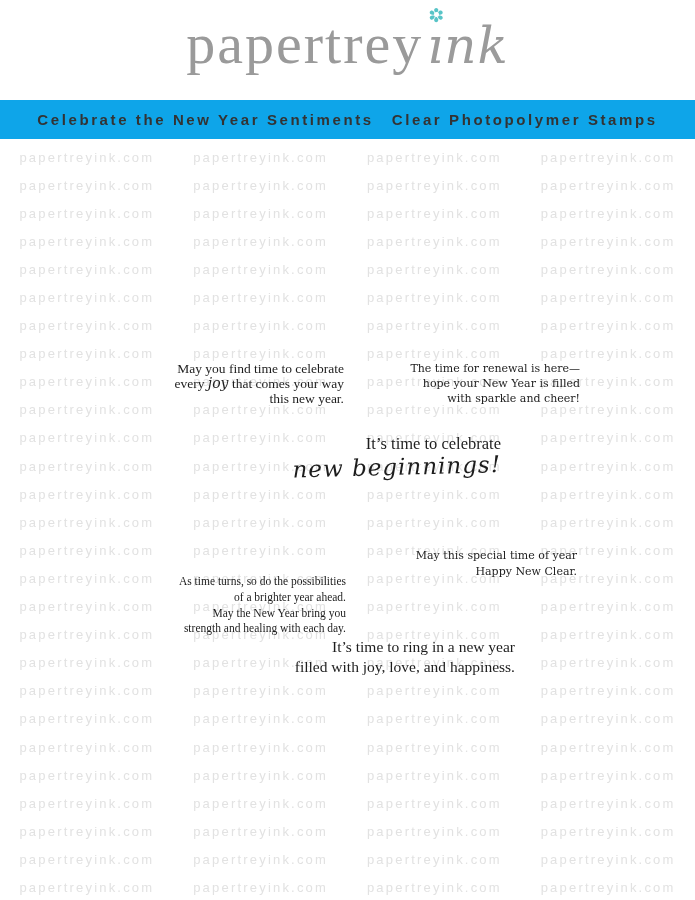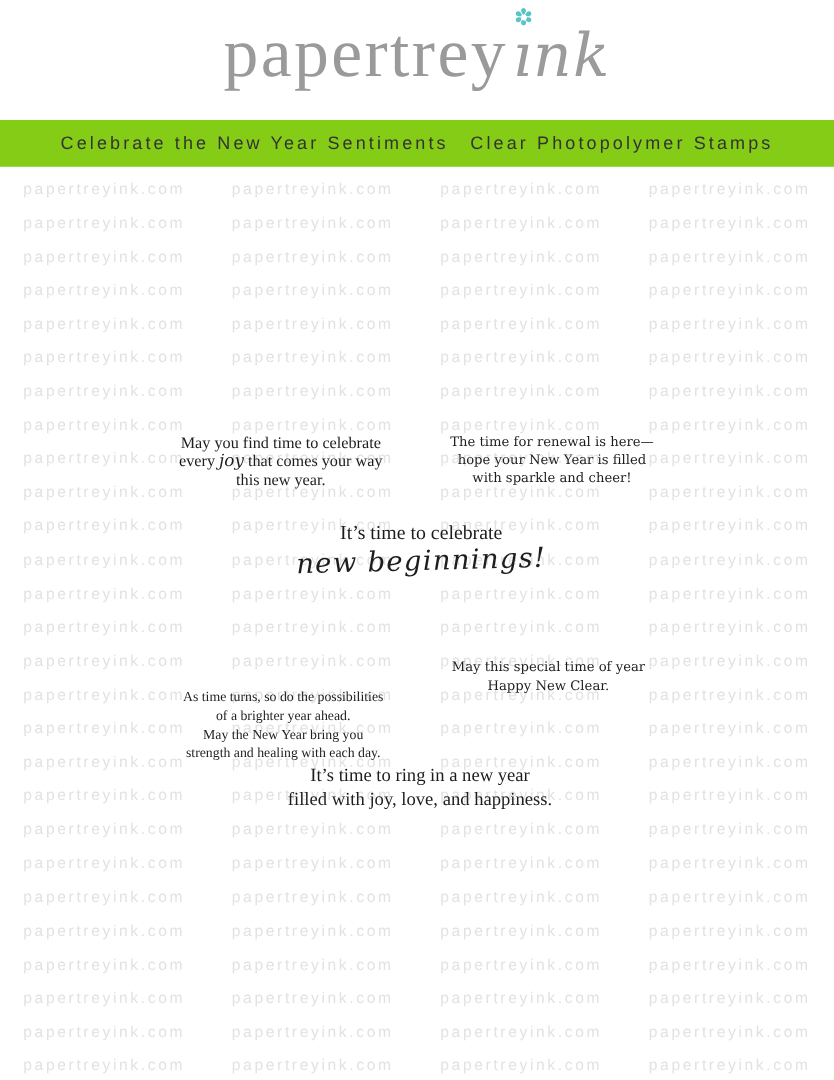--- a/index.html
+++ b/index.html
@@ -30,37 +30,37 @@
   }
   .flower::after {
     content:""; position:absolute; left:50%; top:46%;
     width:5px; height:5px; margin-left:-2.5px; margin-top:-2.5px;
     background:#ffffff; border-radius:50%;
   }
 
   
   .banner {
     position:absolute; top:100px; left:0; width:100%; height:39px;
-    background:#84cc16; z-index:3;
+    background:#0ea5e9; z-index:3;
     display:flex; align-items:center; justify-content:center; gap:18px;
-    color:#333333; font-size:15px; letter-spacing:2.6px; white-space:nowrap;
+    color:#333333; font-size:15px; letter-spacing:2.6px; white-space:nowrap;font-weight:bold;
   }
 
   
   .watermark {
     position:absolute; top:143px; left:0; width:100%; height:757px;
     display:grid; grid-template-columns:repeat(4, 1fr); grid-auto-rows:28.1px;
     justify-items:center; align-items:center;
     color:#e2e2e2; font-size:13px; letter-spacing:2.2px; white-space:nowrap;
     overflow:hidden; z-index:1; user-select:none;
   }
 
   
   .sentiment {
-    position:absolute; text-align:center; color:#1d1d1d;
+    position:absolute; text-align:right; color:#1d1d1d;
     font-family:"Liberation Serif", serif; z-index:2;
   }
   .s1 { left:124px; top:361px; width:220px; font-size:13.5px; line-height:15.2px; }
   .script-joy {
     font-family:"DejaVu Serif", serif; font-style:italic; font-size:14px;
   }
   .s2 { left:340px; top:361px; width:240px; font-family:"DejaVu Serif", serif;
         font-size:11px; line-height:15.2px; }
   .s3 { left:201px; top:433px; width:300px; }
   .s3 .line-roman { font-size:16.5px; line-height:21px; }

